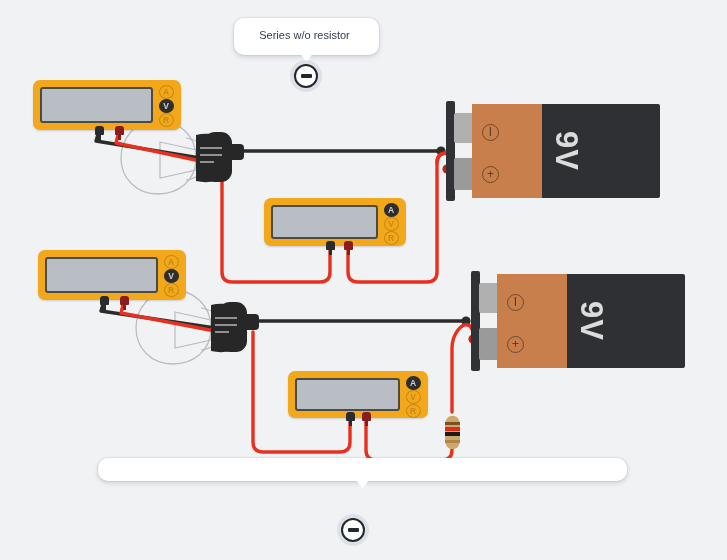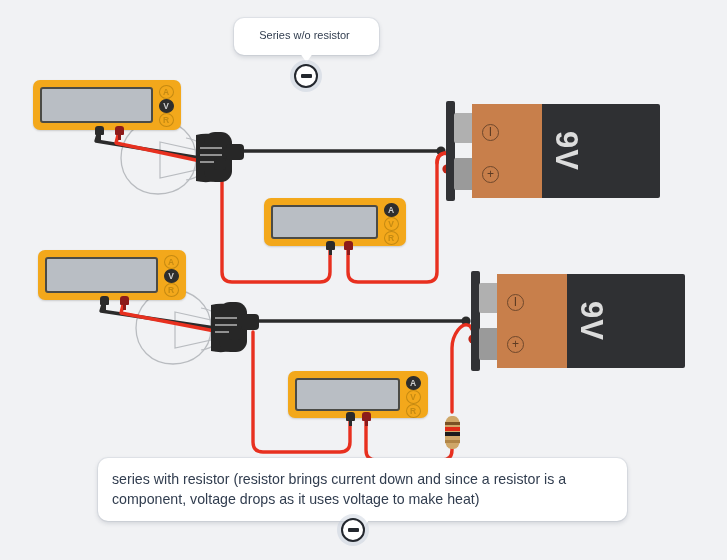--- a/index.html
+++ b/index.html
@@ -301,20 +301,19 @@
 
   <div class="note note-top">
     <span class="txt">Series w/o resistor</span>
     <div class="note-tail"></div>
   </div>
   <div class="toggle" style="left:294px;top:64px;">
     <i></i>
   </div>
 
   <div class="note note-bottom">
-    <span class="txt">series with resistor (resistor brings current down and since a resistor is a component, voltage drops as it uses voltage to make heat)</span>
     <div class="note-tail"></div>
   </div>
   <div class="toggle" style="left:341px;top:518px;">
     <i></i>
   </div>
 
 </div>
 
 </body></html>

